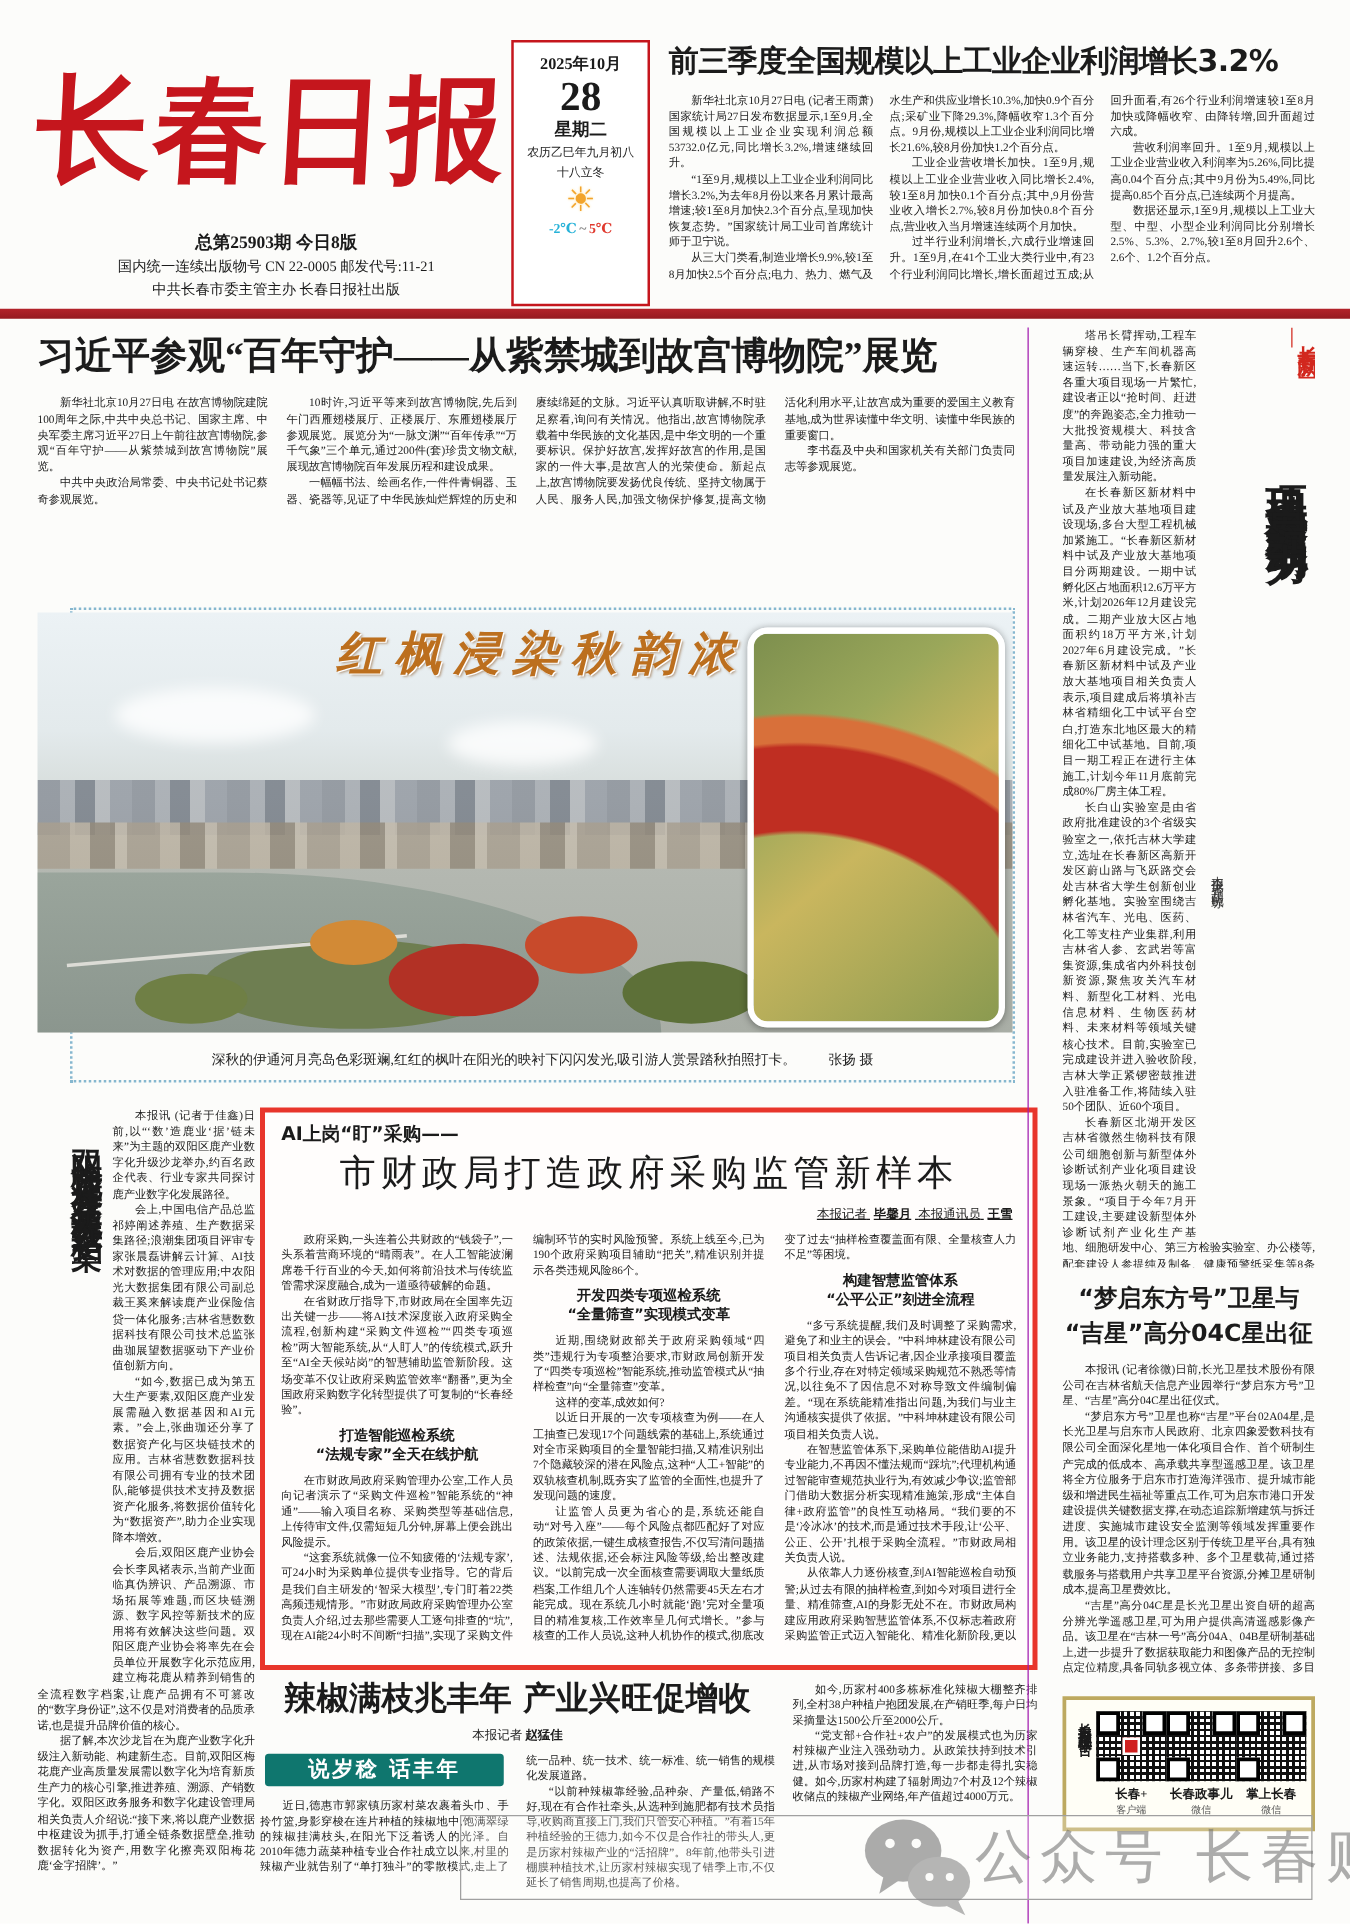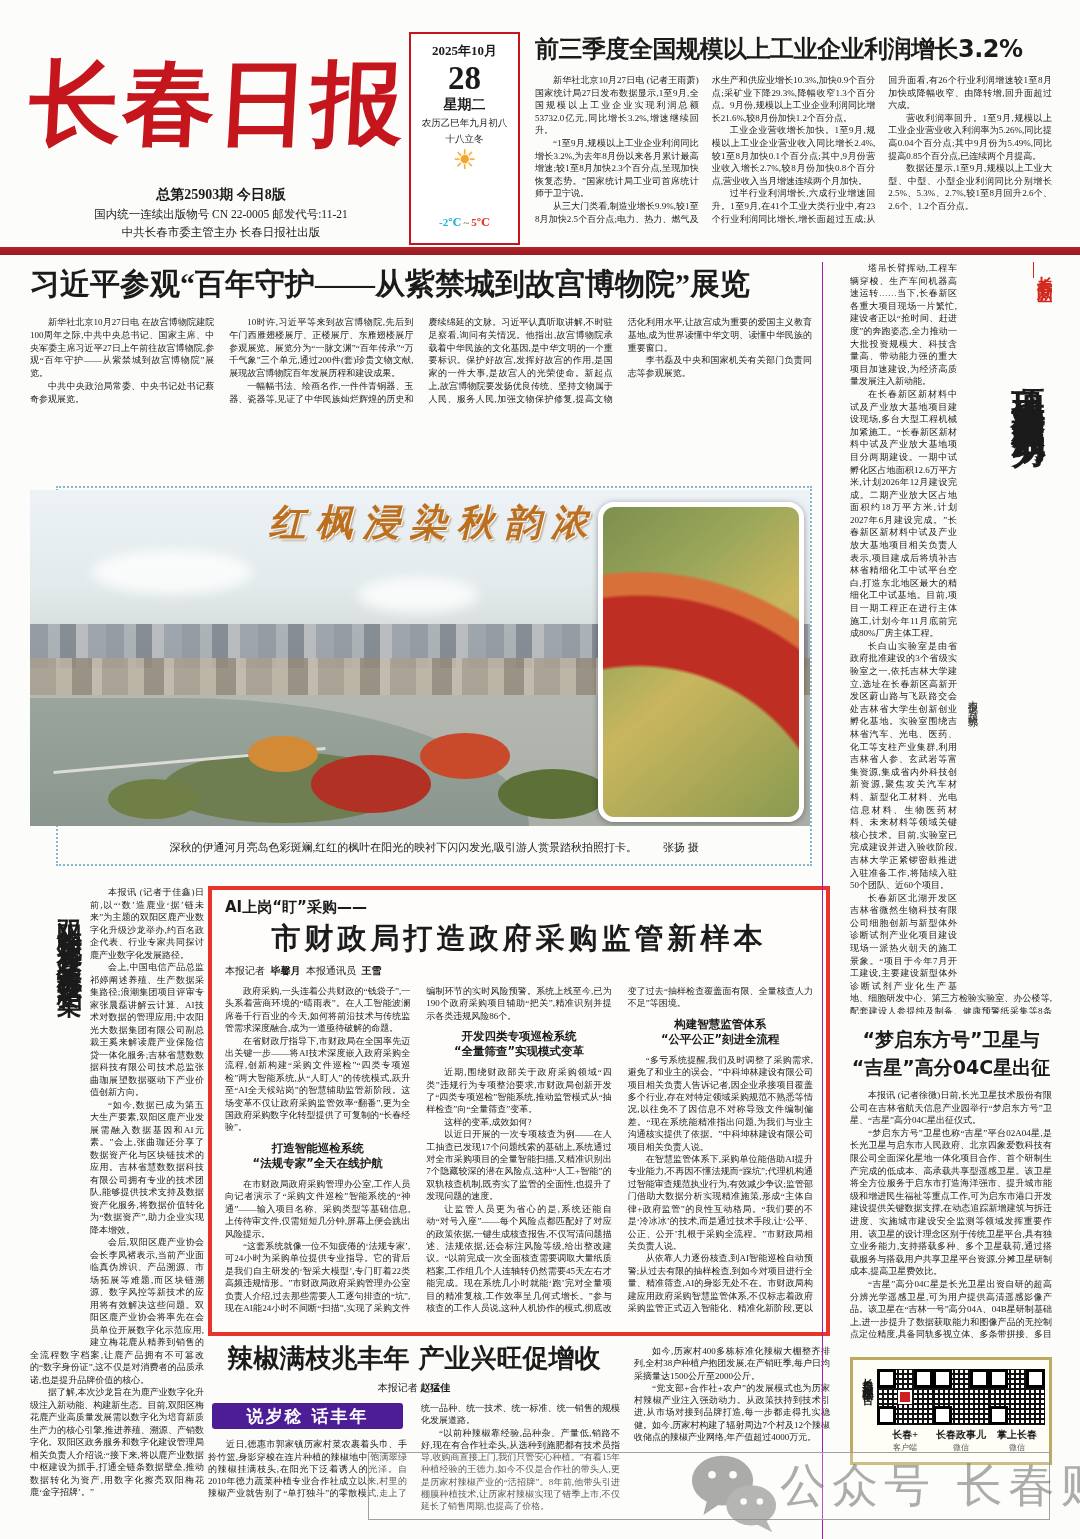--- a/index.html
+++ b/index.html
@@ -16,21 +16,21 @@
   .issue-lines{left:36px;top:184px;width:370px;text-align:center;line-height:1.55;}
   .issue-main{font-size:14px;font-weight:bold;}
   .issue-sub{font-size:11.5px;}
   .datebox{left:409px;top:32px;width:111px;height:213px;border:2px solid #c5161d;background:#fff;
            text-align:center;padding-top:9px;line-height:1.3;}
   .db-month{font-size:13px;font-weight:bold;}
   .db-day{font-size:33px;font-weight:bold;line-height:1.1;}
   .db-week{font-size:14px;font-weight:bold;}
   .db-lunar,.db-term{font-size:9.5px;margin-top:3px;}
   .db-sun{font-size:27px;color:#f2a42c;line-height:1.15;text-shadow:0 0 2px #ffd98a;}
-  .db-temp{font-size:11px;font-weight:bold;margin-top:39px;}
+  .db-temp{font-size:11px;font-weight:bold;}
   .t-low{color:#27b2d8;}.t-sep{color:#888;padding:0 2px;}.t-high{color:#e03a2f;}
 
   .top-article{left:535px;top:33px;width:517px;height:213px;}
   .ta-head{font-size:24px;font-weight:bold;white-space:nowrap;letter-spacing:-0.5px;
            font-family:"DejaVu Sans","Liberation Sans",sans-serif;}
   .ta-body{margin-top:9px;column-count:3;column-gap:13px;font-size:9px;line-height:12.6px;
            text-align:justify;height:168px;overflow:hidden;}
 
   .red-rule{left:0;top:247px;width:1080px;height:8px;background:linear-gradient(#b3232a,#951a20);}
 
@@ -74,38 +74,38 @@
   .left-art{left:30px;top:886px;width:174px;height:648px;overflow:hidden;
             font-size:9px;line-height:12.5px;text-align:justify;}
   .left-vtitle{float:left;writing-mode:vertical-rl;font-size:25px;font-weight:bold;letter-spacing:5px;
                width:52px;height:436px;margin:14px 8px 6px 0;line-height:1;
                font-family:"DejaVu Sans","Liberation Sans",sans-serif;}
 
   
   .boxed{left:208px;top:886px;width:622px;height:450px;border:4px solid #e8352b;background:#fffdfc;
          padding:8px 13px;}
   .box-kicker{font-size:15px;font-weight:bold;font-family:"DejaVu Sans","Liberation Sans",sans-serif;}
-  .box-head{font-size:29px;font-weight:bold;text-align:center;letter-spacing:4px;margin-top:2px;white-space:nowrap;
+  .box-head{font-size:29px;font-weight:normal;text-align:center;letter-spacing:4px;margin-top:2px;white-space:nowrap;
             font-family:"DejaVu Sans","Liberation Sans",sans-serif;}
-  .box-byline{text-align:left;font-size:10px;margin-top:5px;}
+  .box-byline{text-align:right;font-size:10px;margin-top:5px;text-decoration:underline;}
   .box-byline b{font-weight:bold;margin:0 3px;}
   .box-body{margin-top:7px;column-count:3;column-gap:16px;font-size:9px;line-height:12.4px;
             text-align:justify;height:332px;overflow:hidden;}
   .box-sub{font-size:11.5px;font-weight:bold;text-align:center;line-height:15px;margin:7px 0;text-indent:0;
            font-family:"DejaVu Sans","Liberation Sans",sans-serif;}
 
   
   .bottom-art{left:208px;top:1341px;width:622px;height:196px;}
   .ba-left{position:absolute;left:0;top:0;width:412px;height:196px;overflow:hidden;}
   .ba-head{font-size:26px;font-weight:bold;text-align:center;white-space:nowrap;
            font-family:"DejaVu Sans","Liberation Sans",sans-serif;}
   .ba-byline{text-align:center;font-size:10px;margin:5px 0 7px;}
   .ba-cols{column-count:2;column-gap:14px;font-size:9px;line-height:12.3px;text-align:justify;
            height:128px;overflow:hidden;}
-  .badge{background:#4c1d95;color:#fff;font-size:17px;font-weight:bold;text-align:center;
+  .badge{background:#0f766e;color:#fff;font-size:17px;font-weight:bold;text-align:center;
          padding:7px 0;border-radius:3px;margin:1px 4px 9px;text-indent:0;letter-spacing:2px;
          font-family:"DejaVu Sans","Liberation Sans",sans-serif;}
   .ba-right{position:absolute;right:0;top:4px;width:196px;height:190px;overflow:hidden;
             font-size:9px;line-height:12.3px;text-align:justify;}
 
   
   .sidebar{left:822px;top:262px;width:230px;height:1277px;border-left:1px solid #a21caf;padding-left:27px;}
   .sb-art{position:relative;height:752px;overflow:hidden;font-size:9px;line-height:12.6px;text-align:justify;}
   .sb-float{float:right;width:88px;height:728px;position:relative;margin-left:7px;}
   .sb-region{position:absolute;right:0;top:0;writing-mode:vertical-rl;color:#d2281e;font-weight:bold;

